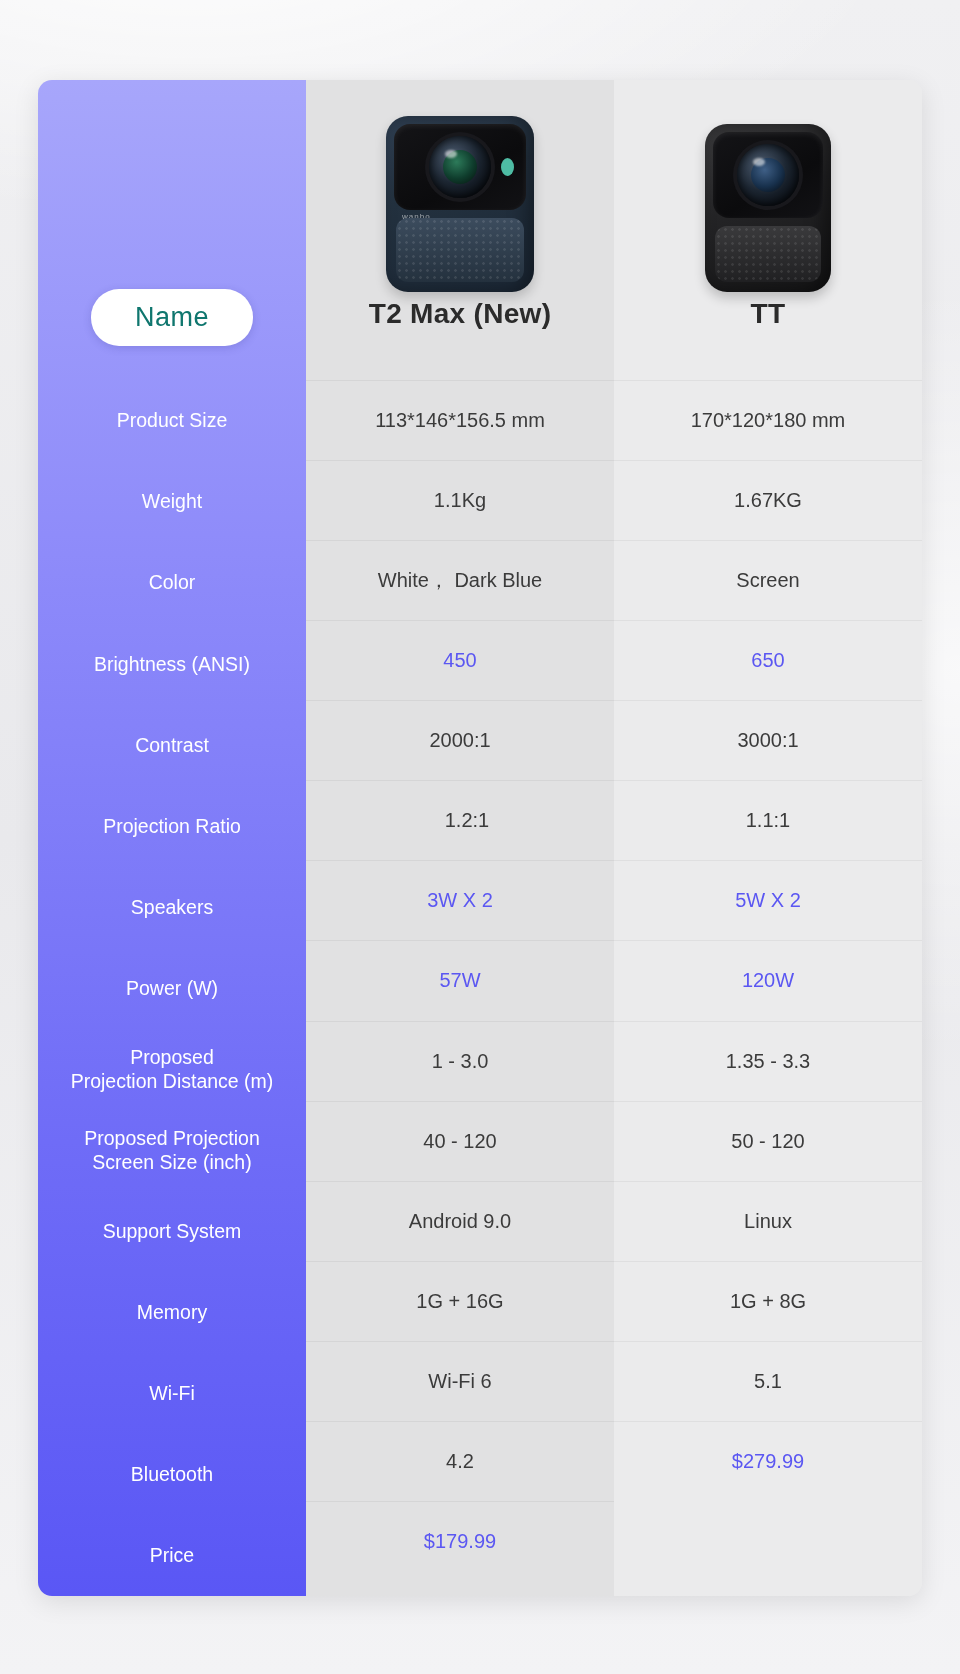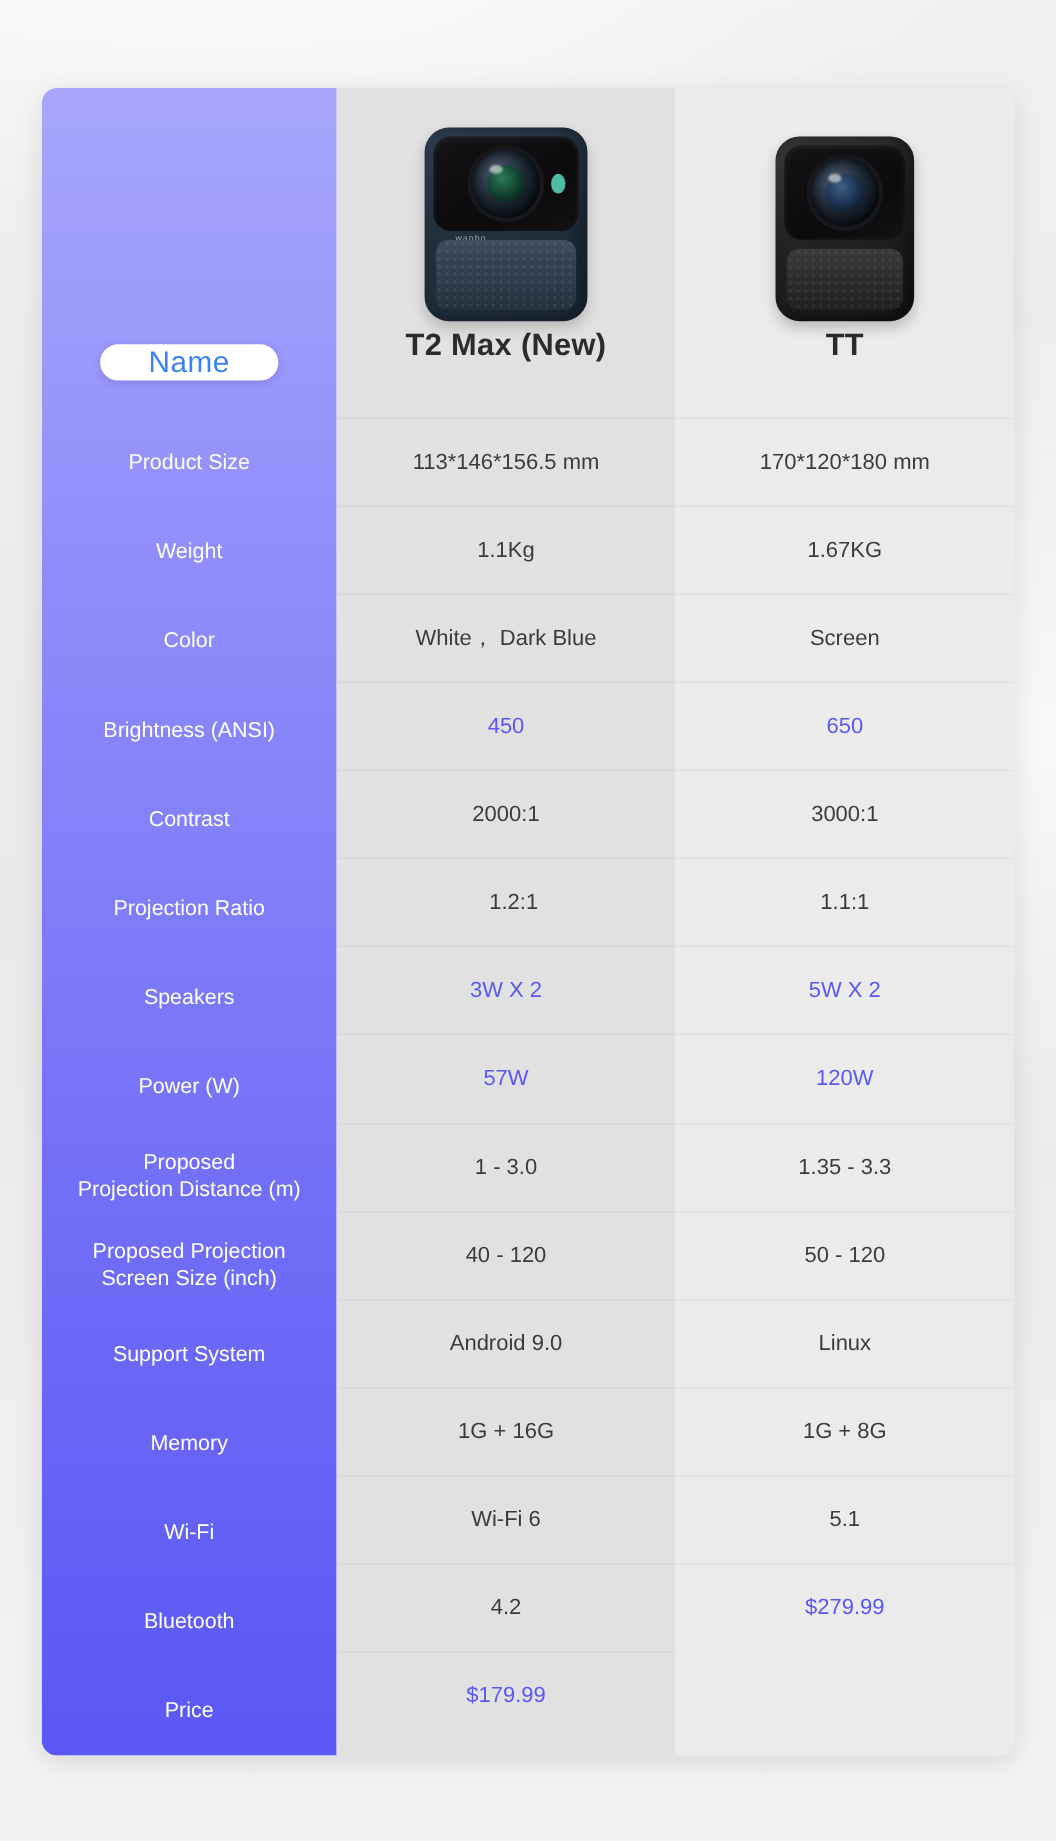--- a/index.html
+++ b/index.html
@@ -53,24 +53,24 @@
   .name-pill-wrap {
     height: 300px;
     display: flex;
     align-items: flex-end;
     justify-content: center;
     padding-bottom: 34px;
     box-sizing: border-box;
   }
   .name-pill {
     background: #ffffff;
-    color: #3b82f6;
+    color: #0f766e;
     font-size: 27px;
     letter-spacing: 0.5px;
-    padding: 1px 44px;
+    padding: 13px 44px;
     border-radius: 28px;
     box-shadow: 0 2px 8px rgba(40,40,120,0.18);
     white-space: nowrap;
   }
   .label-cell {
     display: flex;
     align-items: center;
     justify-content: center;
     text-align: center;
     font-size: 19.5px;
@@ -209,21 +209,21 @@
       radial-gradient(circle, rgba(255,255,255,0.10) 1px, rgba(0,0,0,0) 1.6px) 0 0 / 7px 7px,
       linear-gradient(180deg, #3c4c5e 0%, #24313e 100%);
   }
   .proj-black .proj-grille {
     background:
       radial-gradient(circle, rgba(255,255,255,0.09) 1px, rgba(0,0,0,0) 1.6px) 0 0 / 7px 7px,
       linear-gradient(180deg, #3a3a3c 0%, #202022 100%);
   }
   .brand-mark {
     position: absolute;
-    left: 28px;
+    left: 16px;
     top: 96px;
     font-size: 8px;
     color: rgba(255,255,255,0.55);
     letter-spacing: 1px;
   }
   .side-dot {
     position: absolute;
     left: 14px;
     bottom: 34px;
     width: 6px;

